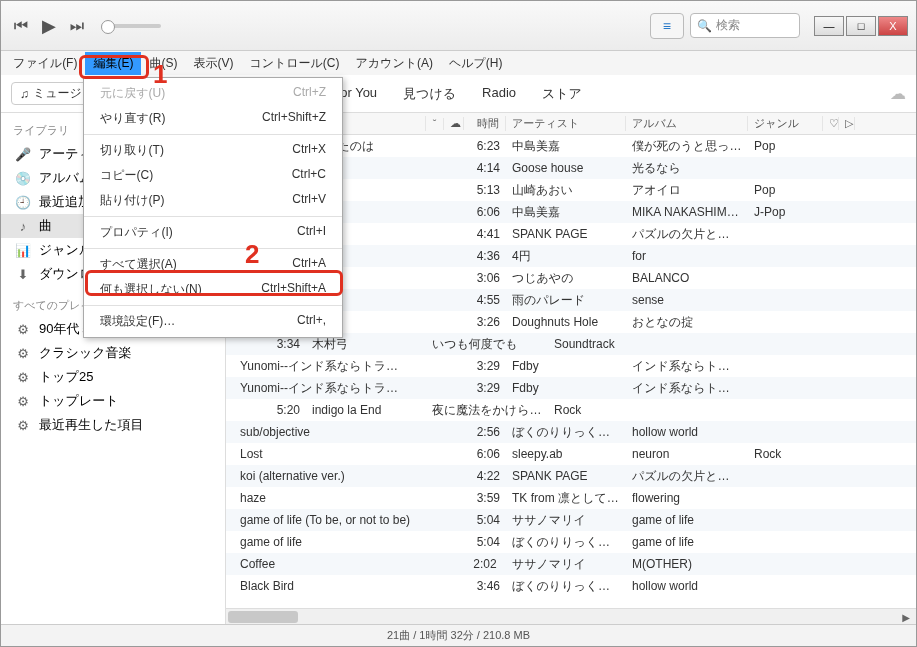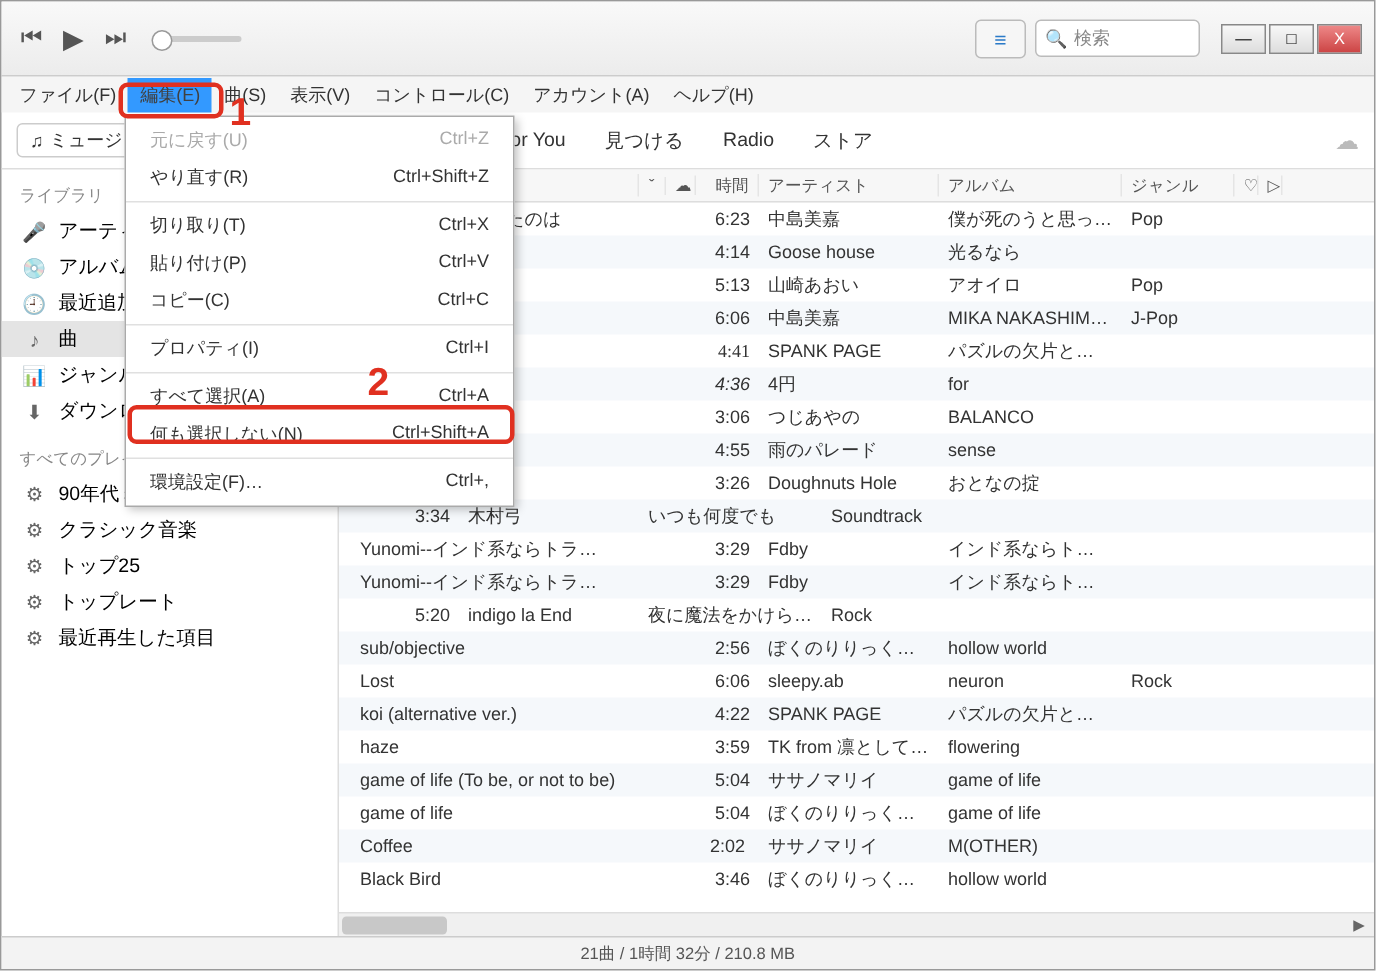--- a/index.html
+++ b/index.html
@@ -11,21 +11,21 @@
 .vol::after{content:'';position:absolute;left:0;top:-4px;width:12px;height:12px;border-radius:50%;background:#fff;border:1px solid #999;}
 .apple { position:absolute; left:50%; transform:translateX(-50%); font-size:22px; color:#777; }
 .tbright { margin-left:auto; display:flex; align-items:center; gap:6px; }
 .listbtn { padding:4px 12px; border:1px solid #bbb; border-radius:4px; background:#f6f6f6; color:#2a7ac8; font-size:14px; }
 .search { border:1px solid #bbb; border-radius:4px; padding:3px 6px; background:#fff; display:flex; align-items:center; gap:4px; font-size:12px; color:#888; width:110px; }
 .winbtns { display:flex; gap:2px; margin-left:8px; }
 .winbtn { width:30px; height:20px; border:1px solid #888; background:linear-gradient(#f8f8f8,#ddd); font-size:11px; display:flex; align-items:center; justify-content:center; }
 .winbtn.close{background:linear-gradient(#e88,#c44);color:#fff;}
 .menubar { height:24px; background:#f5f5f5; display:flex; align-items:center; padding:0 4px; font-size:12px; color:#333; }
 .menuitem { padding:3px 8px; }
-.menuitem.active { background:#3399ff; color:#404040; }
+.menuitem.active { background:#3399ff; color:#000000; }
 .topnav { height:38px; border-bottom:1px solid #ddd; display:flex; align-items:center; padding:0 10px; gap:18px; font-size:13px; color:#333; }
 .navchip{border:1px solid #ccc;border-radius:4px;padding:2px 8px;display:flex;align-items:center;gap:4px;font-size:12px;}
 .navtab{padding:4px 2px;}
 .navtab.first{margin-left:60px;}
 .cloud{margin-left:auto;color:#bbb;font-size:16px;}
 .main { display:flex; height:calc(100% - 50px - 24px - 38px - 22px); }
 .sidebar { width:225px; border-right:1px solid #ddd; padding:6px 0; overflow:hidden; font-size:13px; }
 .sbhead { font-size:11px; color:#888; padding:4px 12px; }
 .sbitem { display:flex; align-items:center; gap:8px; padding:3px 14px; }
 .sbitem .ico{width:16px;color:#666;font-size:13px;text-align:center;}
@@ -214,32 +214,32 @@
           <div class="cell c-artist">中島美嘉</div>
           <div class="cell c-album">MIKA NAKASHIMA…</div>
           <div class="cell c-genre">J-Pop</div>
           <div class="cell c-heart"></div>
           <div class="cell c-play"></div>
         </div>
         <div class="row">
           <div class="cell c-name" style="padding-left:14px;"></div>
           <div class="cell c-sort"></div>
           <div class="cell c-cloud"></div>
-          <div class="cell c-time" style="text-align:right;font-family:Liberation Serif, serif;">4:41</div>
+          <div class="cell c-time" style="text-align:right;">4:41</div>
           <div class="cell c-artist">SPANK PAGE</div>
           <div class="cell c-album">パズルの欠片と…</div>
           <div class="cell c-genre"></div>
           <div class="cell c-heart"></div>
           <div class="cell c-play"></div>
         </div>
         <div class="row">
           <div class="cell c-name" style="padding-left:14px;">ットビー</div>
           <div class="cell c-sort"></div>
           <div class="cell c-cloud"></div>
-          <div class="cell c-time" style="font-style:italic;">4:36</div>
+          <div class="cell c-time" style="">4:36</div>
           <div class="cell c-artist">4円</div>
           <div class="cell c-album">for</div>
           <div class="cell c-genre"></div>
           <div class="cell c-heart"></div>
           <div class="cell c-play"></div>
         </div>
         <div class="row">
           <div class="cell c-name" style="padding-left:14px;"></div>
           <div class="cell c-sort"></div>
           <div class="cell c-cloud"></div>
@@ -420,26 +420,26 @@
     <div class="ddrow">
       <span>やり直す(R)</span>
       <span>Ctrl+Shift+Z</span>
     </div>
     <div class="ddsep"></div>
     <div class="ddrow">
       <span>切り取り(T)</span>
       <span>Ctrl+X</span>
     </div>
     <div class="ddrow">
+      <span>コピー(C)</span>
+      <span>Ctrl+C</span>
+    </div>
+    <div class="ddrow">
       <span>貼り付け(P)</span>
       <span>Ctrl+V</span>
-    </div>
-    <div class="ddrow">
-      <span>コピー(C)</span>
-      <span>Ctrl+C</span>
     </div>
     <div class="ddsep"></div>
     <div class="ddrow">
       <span>プロパティ(I)</span>
       <span>Ctrl+I</span>
     </div>
     <div class="ddsep"></div>
     <div class="ddrow">
       <span>すべて選択(A)</span>
       <span>Ctrl+A</span>

